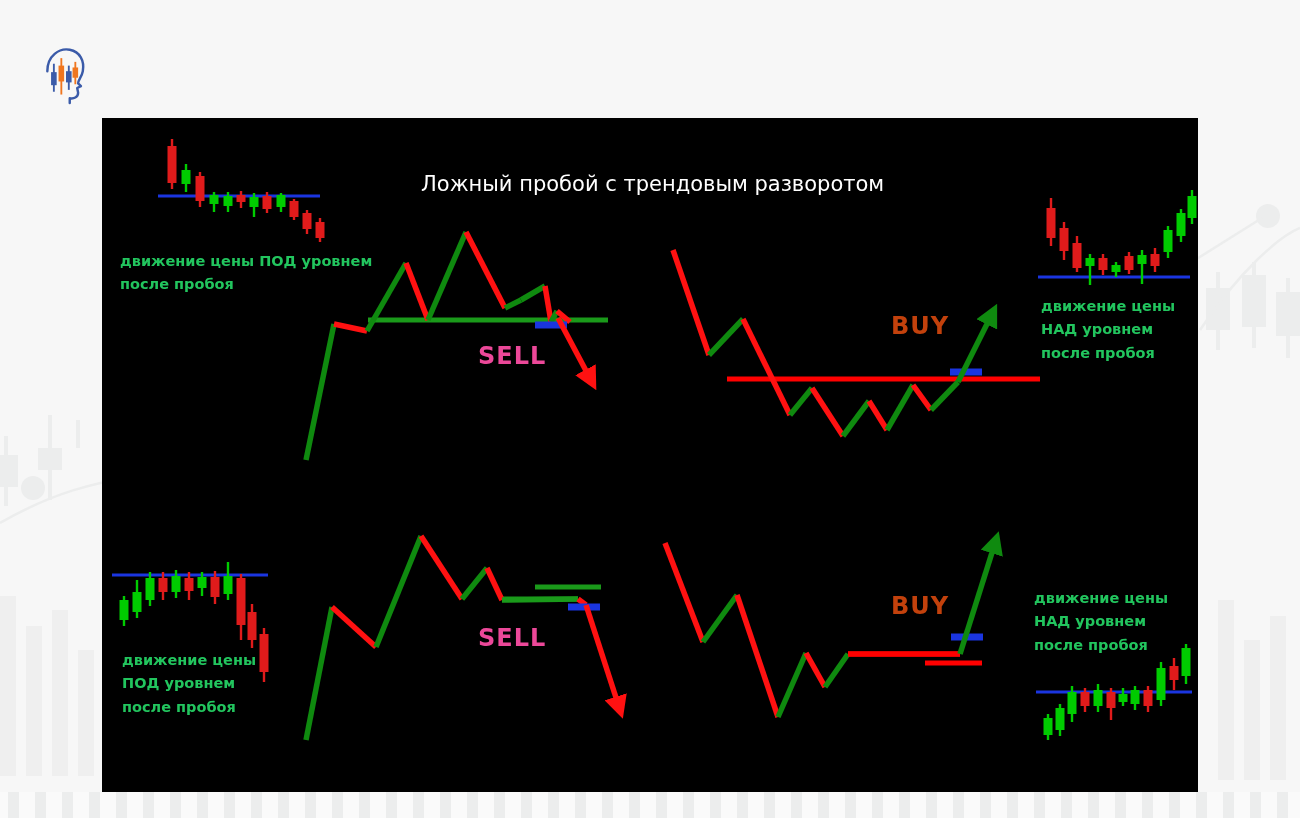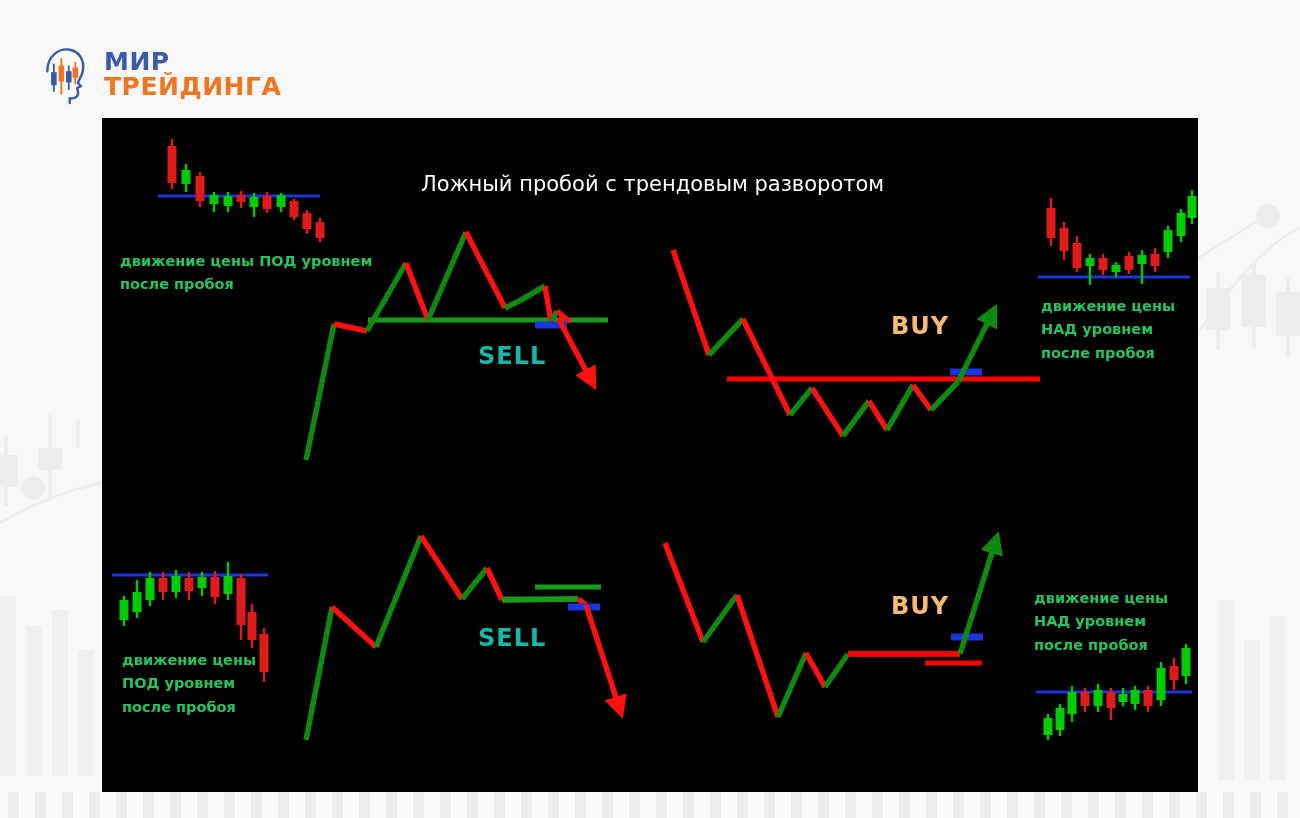--- a/index.html
+++ b/index.html
@@ -30,22 +30,22 @@
 
   .ttl {
     position:absolute; color:#ffffff; font-size:21px; white-space:nowrap;
     font-family:"DejaVu Sans","Liberation Sans",sans-serif;
   }
   .lbl {
     position:absolute; color:#22c55e; font-size:14.5px; font-weight:bold;
     line-height:1.62; white-space:nowrap;
   }
   .sig { position:absolute; font-size:24px; font-weight:bold; letter-spacing:1px; }
-  .sig.sell { color:#14b8a6; }
-  .sig.buy  { color:#fdba74; }
+  .sig.sell { color:#ec4899; }
+  .sig.buy  { color:#c2410c; }
 </style>
 </head>
 <body>
 
 <svg id="watermark" viewBox="0 0 1300 818" width="1300" height="818" aria-hidden="true">
   <g fill="#ecedee" stroke="none">
 
     <g opacity="0.9">
       <rect x="0" y="792" width="1300" height="26" fill="#fbfbfb"></rect>
       <g fill="#ebecec">
@@ -150,24 +150,20 @@
       <line x1="17" y1="22" x2="17" y2="52" stroke="#3b5ba9"></line>
       <rect x="14" y="31" width="6" height="14" fill="#3b5ba9"></rect>
       <line x1="25" y1="16" x2="25" y2="55" stroke="#f0761f"></line>
       <rect x="22" y="24" width="6" height="17" fill="#f0761f"></rect>
       <line x1="33" y1="24" x2="33" y2="50" stroke="#3b5ba9"></line>
       <rect x="30" y="30" width="6" height="12" fill="#3b5ba9"></rect>
       <line x1="40" y1="20" x2="40" y2="44" stroke="#f0761f"></line>
       <rect x="37" y="26" width="6" height="11" fill="#f0761f"></rect>
     </g>
   </svg>
-  <span class="words">
-    <span class="w1">МИР</span>
-    <span class="w2">ТРЕЙДИНГА</span>
-  </span>
 </div>
 
 <div id="panel">
   <svg id="diagram" viewBox="0 0 1096 674" width="1096" height="674">
       <defs>
         <marker id="ahR" viewBox="0 0 10 10" refX="6" refY="5" markerWidth="4.2" markerHeight="4.2" orient="auto-start-reverse">
           <path d="M0,0 L10,5 L0,10 z" fill="#ff1111"></path>
         </marker>
         <marker id="ahG" viewBox="0 0 10 10" refX="6" refY="5" markerWidth="4.2" markerHeight="4.2" orient="auto-start-reverse">
           <path d="M0,0 L10,5 L0,10 z" fill="#0f8a0f"></path>

